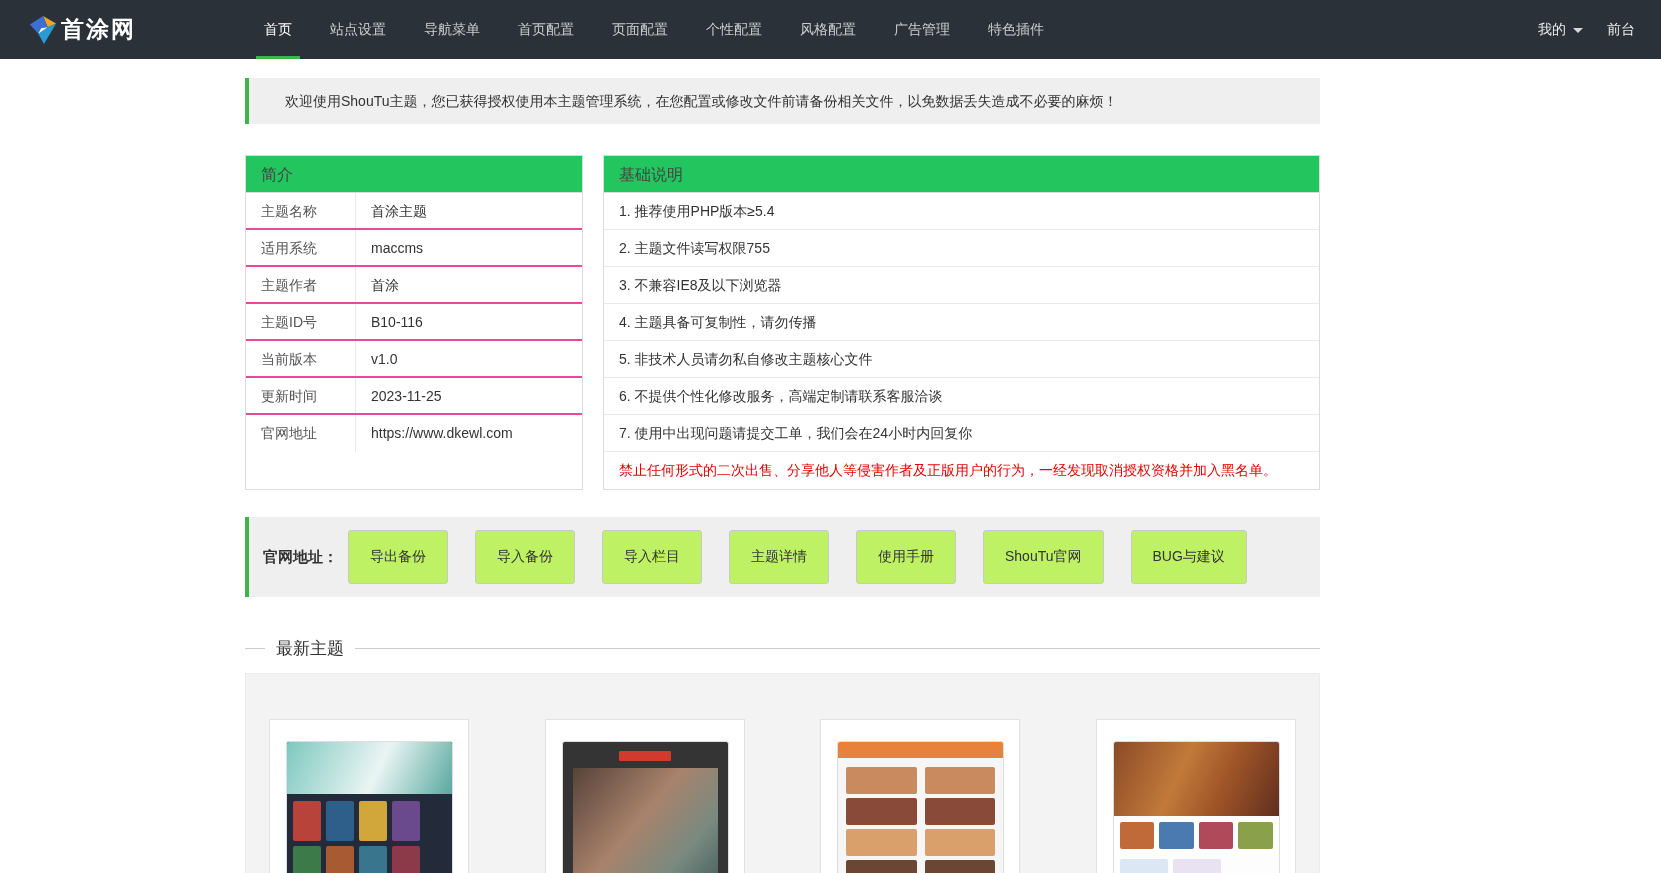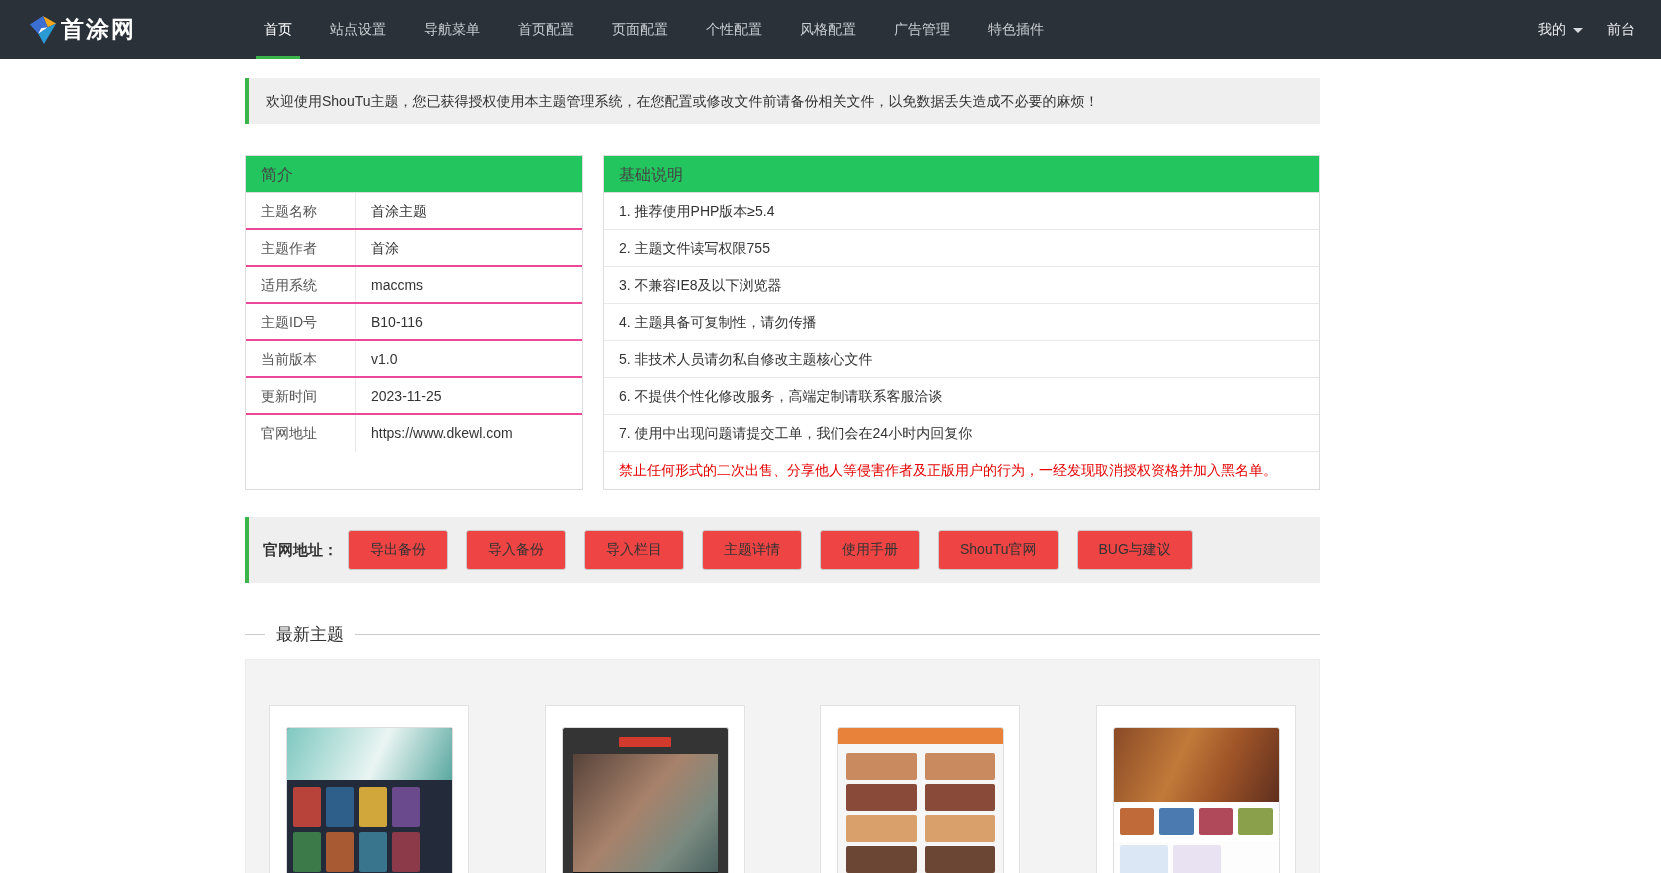--- a/index.html
+++ b/index.html
@@ -14,40 +14,40 @@
   .nav-item{position:relative;line-height:59px;padding:0 19px;font-size:14px;color:#c8cdd2;text-decoration:none;cursor:pointer;white-space:nowrap}
   .nav-item.active{color:#fff}
   .nav-item.active::after{content:"";position:absolute;left:11px;right:11px;bottom:0;height:3px;background:var(--accent,#3bb54a)}
   .nav-right{margin-left:auto;display:flex;align-items:center;padding-right:26px;gap:24px}
   .nav-right a{color:#e8eaec;font-size:14px;text-decoration:none;display:flex;align-items:center;gap:7px;cursor:pointer;white-space:nowrap}
   .caret{width:0;height:0;border-left:5px solid transparent;border-right:5px solid transparent;border-top:5px solid #d6dade;display:inline-block;margin-top:2px}
 
   
   .container{width:1075px;margin-left:245px;padding-top:19px}
 
-  .alert{background:#efefef;border-left:4px solid var(--accent,#3bb54a);padding:14px 17px;font-size:14px;color:#333;line-height:18px}
+  .alert{background:#efefef;border-left:4px solid var(--accent,#3bb54a);padding:14px 36px;font-size:14px;color:#333;line-height:18px}
 
   
   .panels{display:flex;gap:20px;margin-top:31px}
   .panel{border:1px solid #dcdcdc;background:#fff}
   .panel-header{background:#22c55e;padding:0 15px;height:37px;line-height:37px;font-size:16px;color:#444;border-bottom:1px solid #dcdcdc}
   .panel-intro{width:338px;flex:none}
   .panel-notes{flex:1}
   .intro-row{display:flex;border-bottom:2px solid #ec4899;height:37px;line-height:36px;font-size:14px}
   .intro-row:last-child{border-bottom:none}
   .intro-label{width:110px;padding-left:15px;border-right:1px solid #e9e9e9;color:#555;flex:none}
   .intro-value{padding-left:15px;color:#333}
   .note-row{border-bottom:1px solid #e9e9e9;height:37px;line-height:36px;font-size:14px;padding-left:15px;color:#333;overflow:hidden;white-space:nowrap}
   .note-row:last-child{border-bottom:none}
   .note-warning{color:var(--warning,#e60000)}
 
   
   .quick{margin-top:27px;background:#efefef;border-left:4px solid var(--accent,#3bb54a);padding:13px 14px;display:flex;align-items:center}
   .quick-label{font-size:15px;font-weight:bold;color:#333;margin-right:10px;white-space:nowrap}
-  .quick-btn{background:#ef4444;border:1px solid #c9c9c9;border-radius:3px;padding:10px 21px;font-size:14px;color:#333;margin-right:18px;cursor:pointer;font-family:inherit;white-space:nowrap}
+  .quick-btn{background:#bef264;border:1px solid #c9c9c9;border-radius:3px;padding:17px 21px;font-size:14px;color:#333;margin-right:27px;cursor:pointer;font-family:inherit;white-space:nowrap}
 
   
   .section-title{display:flex;align-items:center;margin-top:41px;color:#333;font-size:17px;height:21px}
   .section-title .line-s{width:20px;height:1px;background:#ccc;margin-right:11px}
   .section-title .line-l{flex:1;height:1px;background:#ccc;margin-left:11px}
   .latest{margin-top:14px;background:#f3f3f3;border:1px solid #ececec;padding:45px 23px 40px;height:420px}
   .cards{display:flex;justify-content:space-between}
   .card{width:200px;background:#fff;border:1px solid #e2e2e2;padding:21px 16px 18px;cursor:pointer}
   .shot{width:167px;height:265px;margin:0 auto;border-radius:3px;overflow:hidden;position:relative;border:1px solid #ddd}
 
@@ -140,26 +140,26 @@
 
   <div class="panels">
 
     <div class="panel panel-intro">
       <div class="panel-header">简介</div>
       <div class="intro-row">
         <div class="intro-label">主题名称</div>
         <div class="intro-value">首涂主题</div>
       </div>
       <div class="intro-row">
+        <div class="intro-label">适用系统</div>
+        <div class="intro-value">maccms</div>
+      </div>
+      <div class="intro-row">
         <div class="intro-label">主题作者</div>
         <div class="intro-value">首涂</div>
-      </div>
-      <div class="intro-row">
-        <div class="intro-label">适用系统</div>
-        <div class="intro-value">maccms</div>
       </div>
       <div class="intro-row">
         <div class="intro-label">主题ID号</div>
         <div class="intro-value">B10-116</div>
       </div>
       <div class="intro-row">
         <div class="intro-label">当前版本</div>
         <div class="intro-value">v1.0</div>
       </div>
       <div class="intro-row">

